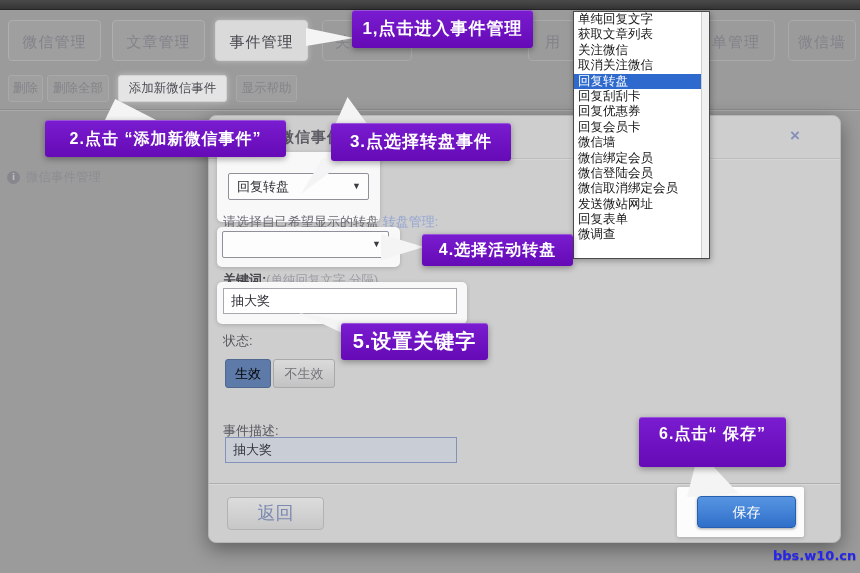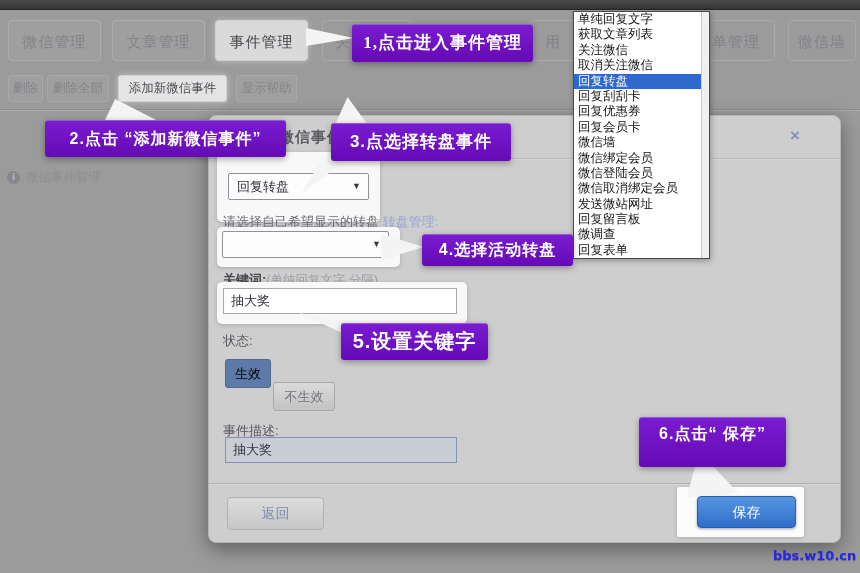--- a/index.html
+++ b/index.html
@@ -85,28 +85,28 @@
     font-size:13px; color:#2e2e36; line-height:24px; padding-left:7px; }
   #inp1 { left:14px; top:172px; width:234px; height:26px; }
   #inp2 { left:16px; top:321px; width:232px; height:26px;
     background:#c9cdd5; border:1px solid #8292bb; color:#34343c; }
 
   .segbtn { position:absolute; top:243px; height:29px; text-align:center;
     font-size:13px; line-height:27px; border-radius:3px; }
   #seg-on  { left:16px; width:46px; background:#5d7aa9; border:1px solid #506890;
     color:#000000; }
   #seg-off { left:64px; width:62px; background:linear-gradient(#dadada,#c3c3c3);
-    border:1px solid #a9a9a9; color:#73737c;margin-top:23px; }
+    border:1px solid #a9a9a9; color:#73737c; }
 
   .m-fline { position:absolute; left:0; top:367px; width:100%; height:1px;
     background:#aeaeae; box-shadow:0 1px 0 #d8d8d8; }
 
   .btn-back { position:absolute; left:18px; top:381px; width:97px; height:33px;
     background:linear-gradient(#dcdcdc,#c7c7c7); border:1px solid #b2b2b2;
-    border-radius:4px; color:#7b8ab2; font-size:14px; text-align:center;
+    border-radius:4px; color:#7b8ab2; font-size:18px; text-align:center;
     line-height:31px; }
   .btn-save { position:absolute; left:488px; top:380px; width:99px; height:32px;
     background:linear-gradient(#5795e2,#2f6fc9); border:1px solid #265fb0;
     border-radius:4px; color:#ffffff; font-size:14px; text-align:center;
     line-height:30px; box-shadow:0 1px 3px rgba(0,0,0,.35); }
 
   
   .droplist { left:573px; top:11px; width:137px; height:248px; background:#ffffff;
     border:1px solid #4a4a4a; z-index:60; box-shadow:1px 2px 6px rgba(0,0,0,.3);
     overflow:hidden; }
@@ -132,21 +132,21 @@
   #w5 { left:299px; top:313px; width:54px; height:25px;
         clip-path:polygon(0 0,100% 40%,100% 100%); }
   #w6 { left:687px; top:451px; width:54px; height:46px;
         clip-path:polygon(22% 0,0 100%,95% 92%); }
 
   
   .callout { position:absolute; z-index:70; color:#ffffff; font-weight:bold;
     text-align:center; letter-spacing:1px; border-radius:3px;
     background:linear-gradient(#7a1cd0,#650ab6);
     box-shadow:0 2px 6px rgba(0,0,0,.35), inset 0 1px 0 rgba(255,255,255,.25); }
-  #c1 { left:352px; top:24px;  width:181px; height:38px; line-height:38px; font-size:17px;font-family:Liberation Serif, serif; }
+  #c1 { left:352px; top:10px;  width:181px; height:38px; line-height:38px; font-size:17px; }
   #c2 { left:45px;  top:120px; width:241px; height:37px; line-height:37px; font-size:16px; }
   #c3 { left:331px; top:123px; width:180px; height:38px; line-height:38px; font-size:17px; }
   #c4 { left:422px; top:234px; width:151px; height:32px; line-height:32px; font-size:16px; }
   #c5 { left:341px; top:323px; width:147px; height:37px; line-height:37px; font-size:20px; }
   #c6 { left:639px; top:417px; width:147px; height:50px; line-height:34px; font-size:16px; }
 
   
   .watermark { left:773px; top:548px; font-size:13px; font-weight:bold;
     color:#2525ee; z-index:80; font-family:"DejaVu Sans",sans-serif;
     text-shadow:0 1px 1px rgba(0,0,0,.3); }
@@ -223,23 +223,22 @@
       <div class="dl-item">取消关注微信</div>
       <div class="dl-item sel">回复转盘</div>
       <div class="dl-item">回复刮刮卡</div>
       <div class="dl-item">回复优惠券</div>
       <div class="dl-item">回复会员卡</div>
       <div class="dl-item">微信墙</div>
       <div class="dl-item">微信绑定会员</div>
       <div class="dl-item">微信登陆会员</div>
       <div class="dl-item">微信取消绑定会员</div>
       <div class="dl-item">发送微站网址</div>
-      <div class="dl-item">回复留言板</div>
+      <div class="dl-item">回复表单</div>
       <div class="dl-item">微调查</div>
-      <div class="dl-item">回复表单</div>
     </div>
   <div class="scroll"></div>
 </div>
 
 <div class="wedge" id="w1"></div>
 <div class="wedge" id="w2"></div>
 <div class="wedge" id="w7"></div>
 <div class="wedge" id="w3"></div>
 <div class="wedge" id="w4"></div>
 <div class="wedge" id="w5"></div>

